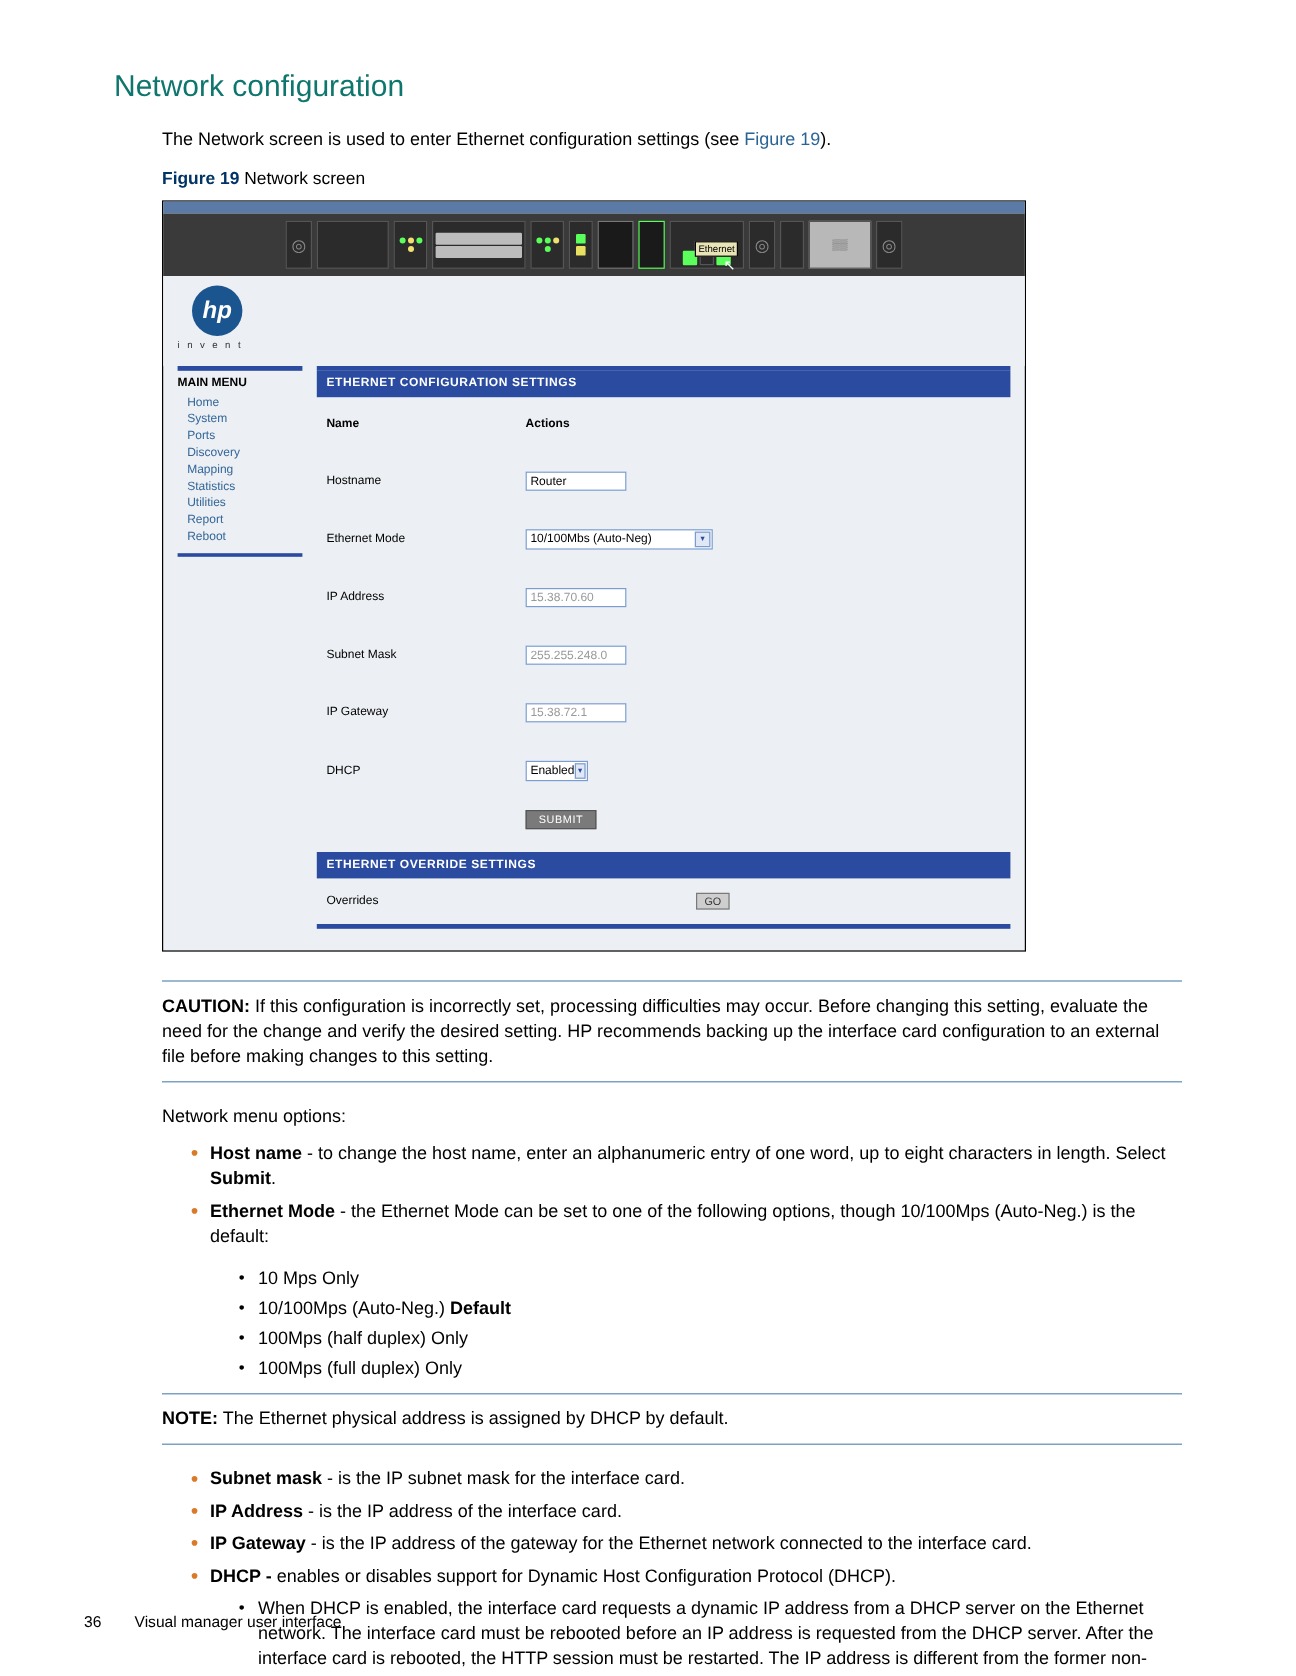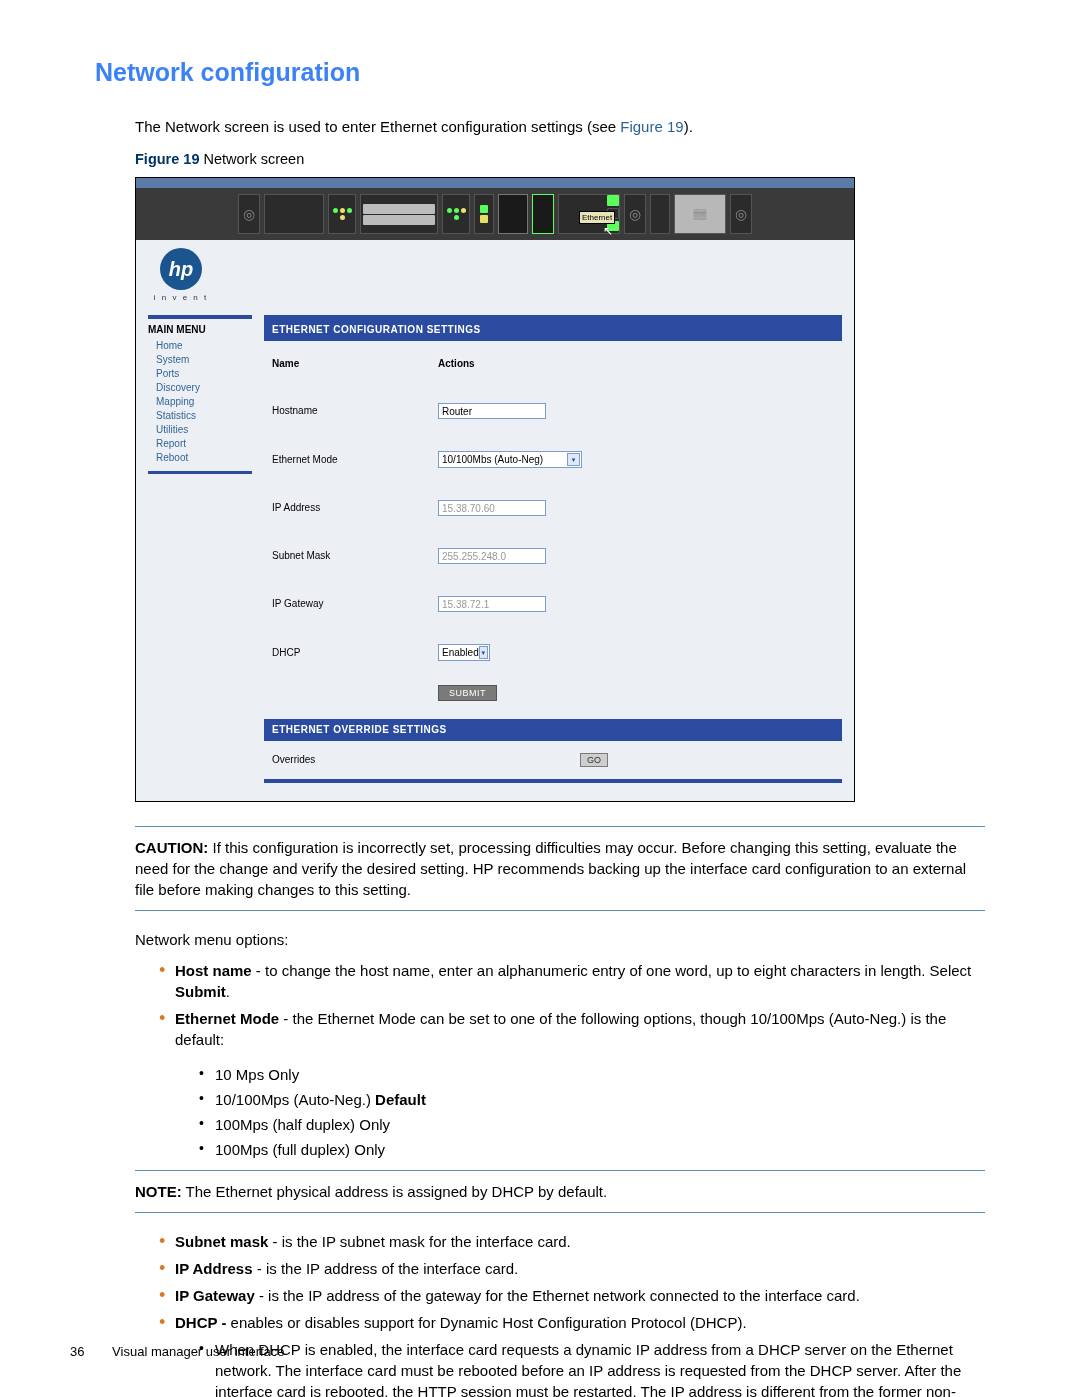--- a/index.html
+++ b/index.html
@@ -8,24 +8,24 @@
     background: #fff;
     width: 1080px;
     height: 1397px;
     position: relative;
     padding: 55px 95px 40px 95px;
     font-size: 15px;
     line-height: 1.4;
     color: #000;
   }
   .section-heading {
-    color: #3b82f6;
+    color: #0f766e;
     font-size: 25px;
-    font-weight: 700;
-    margin-bottom: 26px;
+    font-weight: 400;
+    margin-bottom: 16px;
   }
   .intro-para {
     margin: 0 0 12px 40px;
     font-size: 15px;
   }
   .fig-ref { color: #2a6496; }
   .figure-caption {
     margin: 0 0 8px 40px;
     font-size: 14.5px;
   }
@@ -67,28 +67,28 @@
   .fc-slot { background:#bcbcbc; height:10px; border-radius:1px; }
   .dev-leds { width: 28px; display:flex; flex-wrap: wrap; gap:2px; padding:2px; align-content:center; }
   .led { width:5px; height:5px; border-radius:50%; background:#5bff5b; }
   .led.off { background:#f0e070; }
   .dev-status { width: 20px; flex-direction:column; gap:2px; }
   .stat-sq { width:8px;height:8px;background:#5bff5b;border-radius:1px;}
   .stat-sq.y{background:#e8e060;}
   .dev-serial { width: 30px; border:1px solid #777; background:#1a1a1a; display:flex; flex-direction:column; gap:1px; padding:3px; }
   .ser-line { background:#888;height:1px; }
   .dev-port { width: 22px; background:#1a1a1a; border:1px solid #5bff5b; position:relative; }
-  .dev-eth-area { width: 62px; position:relative; display:flex; align-items:flex-end; justify-content:center; gap:2px; padding-bottom:2px;flex-direction:column; }
+  .dev-eth-area { width: 62px; position:relative; display:flex; align-items:flex-end; justify-content:center; gap:2px; padding-bottom:2px; }
   .eth-sq { width:12px;height:12px;background:#5bff5b;border-radius:1px;}
   .eth-sq.d{background:#2a2a2a;border:1px solid #555;}
   .eth-lbl { position:absolute; background:#e8e4b8; color:#000; font-size:8px; padding:0 2px; top:16px; left:20px; border:1px solid #000;}
   .eth-cursor { position:absolute; top:28px; left:44px; font-size:12px; color:#fff; }
   .dev-fan { width:52px; background:#b8b8b8; display:flex;align-items:center;justify-content:center;color:#666; }
   .header-area { display: flex; padding: 8px 12px 12px 12px; background:#eceff3; align-items: center; }
-  .hp-logo { width: 66px; text-align:center; }
+  .hp-logo { width: 66px; }
   .hp-logo .roundel {
     width: 42px; height: 42px; background:#1a5590; border-radius:50%;
     margin: 0 auto 2px auto; display:flex;align-items:center;justify-content:center;
     color:#fff; font-style: italic; font-size:20px; font-weight:bold;
   }
   .hp-logo .invent { font-size:8px; letter-spacing:2px; color:#333; }
   .header-text { flex:1; padding-left:12px; }
   .header-text .line1 { font-weight:bold; font-size:11px; }
   .header-text .line2 { font-size:10px; margin-top:6px; }
   .config-area { display:flex; padding: 0 12px 18px 12px; gap:12px; }
@@ -97,23 +97,23 @@
   .menu-title { font-size:10px; font-weight:bold; margin-bottom:2px; color:#000; }
   .menu-item { font-size:10px; color:#336699; padding-left:8px; line-height:1.4; }
   .menu-bottom-blue { background:#2a4ba0; height:3px; margin-top:6px;}
   .content-col { flex:1; }
   .sect-bar { background:#2a4ba0; color:#fff; font-size:10px; font-weight:bold; padding:4px 8px; letter-spacing:0.5px; }
   .sect-bar-small { height:4px; padding:0;}
   .form-row { display:flex; padding:16px 8px; font-size:10px; align-items:center; }
   .form-head { font-weight:bold; }
   .form-row .fcol1 { width:166px; }
   .form-row .fcol2 { width:166px; }
-  .tiny-input { width:108px; font-size:10px; border:1px solid #7a9ccf; padding:1px 3px; height:16px; background:#fff; color:#000;}
+  .tiny-input { width:84px; font-size:10px; border:1px solid #7a9ccf; padding:1px 3px; height:16px; background:#fff; color:#000;}
   .tiny-input.dis { color:#999; }
-  .tiny-select { width:144px; font-size:10px; border:1px solid #7a9ccf; padding:0 3px; height:17px; background:#fff; display:inline-flex; align-items:center; justify-content:space-between;}
+  .tiny-select { width:156px; font-size:10px; border:1px solid #7a9ccf; padding:0 3px; height:17px; background:#fff; display:inline-flex; align-items:center; justify-content:space-between;}
   .tiny-select.sm { width:52px; }
   .sel-arrow { width:13px;height:13px;background:#e1e8f5;border:1px solid #7a9ccf;display:flex;align-items:center;justify-content:center;font-size:7px;color:#2a4ba0; margin-right:-2px;}
   .submit-btn { background:#7a7a7a; color:#fff; border:1px solid #555; font-size:9px; padding:2px 10px; letter-spacing:0.5px; margin:8px 0 0 174px;}
   .go-btn { background:#cecece; border:1px solid #7a7a7a; font-size:9px; padding:1px 6px; color:#333;}
   .hr-line { border:none; border-top:1px solid #5c8bb5; margin: 24px 0 10px 40px; }
   .caution-block, .note-block { margin: 0 0 10px 40px; }
   .caution-block b.lead, .note-block b.lead { color:#000; font-weight:bold; }
   .plain-para { margin: 0 0 10px 40px; }
   ul.bullet-list { margin: 0 0 10px 40px; padding-left: 24px; list-style:none; }
   ul.bullet-list > li { position:relative; padding-left: 16px; margin-bottom:6px; }

